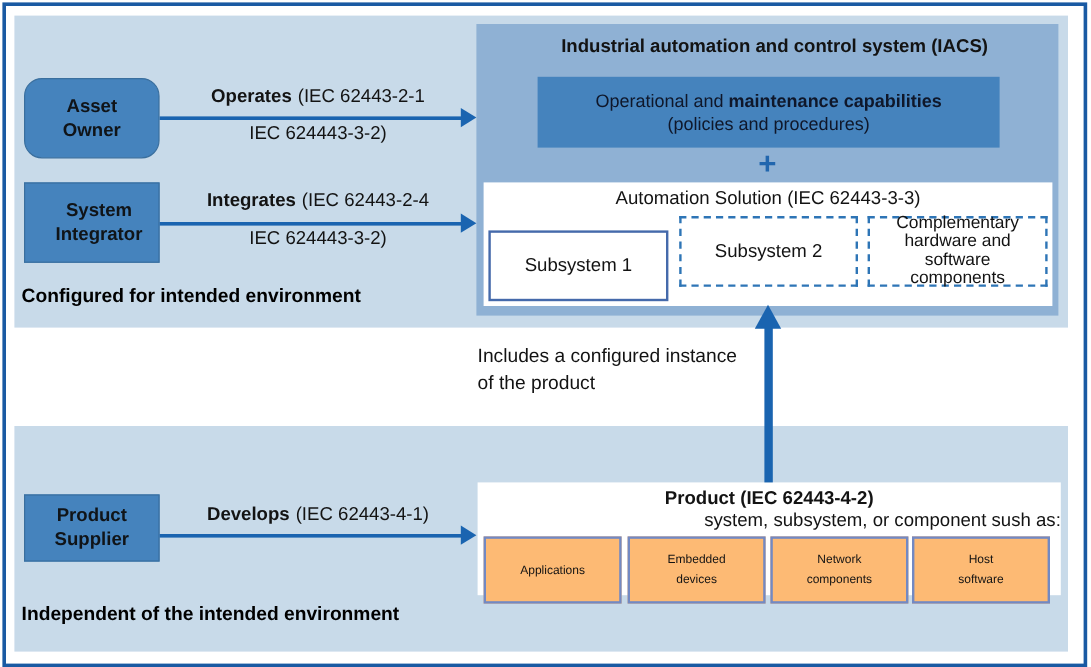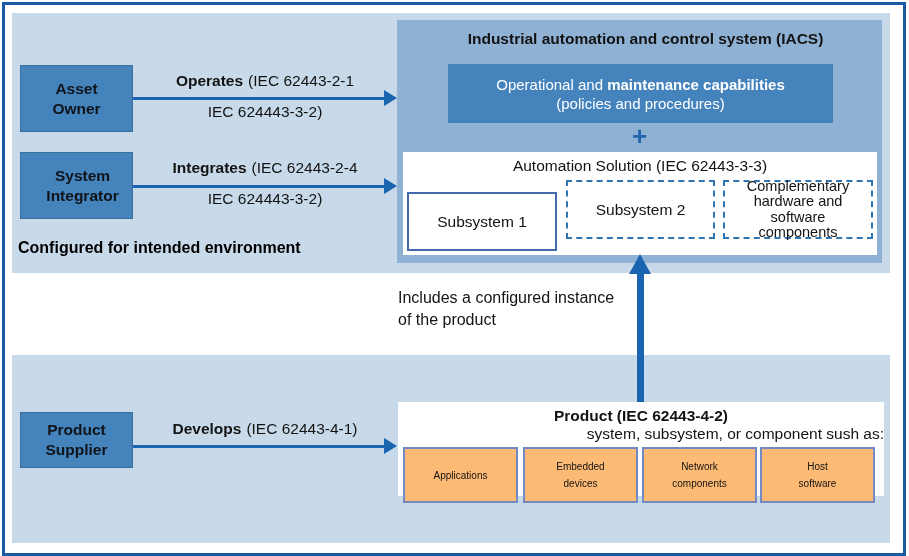--- a/index.html
+++ b/index.html
@@ -10,36 +10,36 @@
   .frame{position:absolute;left:2px;top:2px;width:898px;height:548px;border:3px solid #1A5AA3;}
   .panel{position:absolute;left:12px;width:878px;background:#C8DAE9;}
   .panel-top{top:13px;height:260px;}
   .panel-bottom{top:355px;height:188px;}
   .panel-label{position:absolute;left:18px;font-weight:bold;font-size:16px;color:#000000;}
   .iacs{position:absolute;left:397px;top:20px;width:485px;height:243px;background:#8FB1D4;}
   .iacs-title{position:absolute;left:397px;top:30px;width:551px;text-align:center;
     padding-right:54px;box-sizing:border-box;font-weight:bold;font-size:15.5px;}
   .opbox{position:absolute;left:448px;top:64px;width:385px;height:59px;background:#4583BD;
     display:flex;flex-direction:column;align-items:center;justify-content:center;
-    font-size:15px;line-height:19px;color:#ffffff;}
+    font-size:15px;line-height:19px;color:#0f172a;}
   .plus{position:absolute;left:397px;top:121px;width:485px;height:30px;text-align:center;
     font-size:26px;font-weight:bold;color:#2166AE;line-height:30px;}
   .solution{position:absolute;left:403px;top:152px;width:474px;height:103px;background:#ffffff;}
   .solution-title{position:absolute;top:5px;left:0;width:100%;text-align:center;
     font-weight:normal;font-size:15.5px;}
   .subbox{position:absolute;top:28px;height:59px;background:#ffffff;box-sizing:border-box;
     display:flex;align-items:center;justify-content:center;text-align:center;
     font-size:15.5px;line-height:15.5px;}
   .sub1{left:4px;width:150px;border:2px solid #456AAB;margin-top:12px;}
   .sub2{left:163px;width:149px;border:2px dashed #2E75B6;}
   .sub3{left:320px;width:150px;border:2px dashed #2E75B6;font-size:14.5px;white-space:pre-line;}
   .actor{position:absolute;left:20px;width:113px;height:67px;background:#4583BD;
     border:1px solid #3A6F9E;box-sizing:border-box;display:flex;align-items:center;justify-content:center;
     font-weight:bold;font-size:15.5px;line-height:20px;text-align:center;color:#101418;white-space:pre-line;}
-  .actor-asset{top:65px;}
+  .actor-asset{top:65px;border-radius:15px;}
   .actor-si{top:152px;padding-left:12px;}
   .actor-ps{top:412px;height:56px;}
   .harrow-shaft{position:absolute;left:133px;width:252px;height:3px;background:#1A64B0;}
   .harrow-head{position:absolute;left:384px;width:0;height:0;
     border-top:8px solid transparent;border-bottom:8px solid transparent;border-left:13px solid #1A64B0;}
   .rel-label{position:absolute;left:140px;width:250px;text-align:center;font-size:15.5px;}
   .rel-line1{margin-bottom:13px;}
   .verb{font-weight:bold;}
   .ref{margin-left:5px;}
   .varrow-shaft{position:absolute;left:637px;top:272px;width:7px;height:130px;background:#1A64B0;z-index:5;}
@@ -132,15 +132,16 @@
     <div class="itembox item0">Applications</div>
     <div class="itembox item1">Embedded
 devices</div>
     <div class="itembox item2">Network
 components</div>
     <div class="itembox item3">Host
 software</div>
   </div>
 
   <div class="panel-label" style="top:239px;">Configured for intended environment</div>
+  <div class="panel-label" style="top:504px;">Independent of the intended environment</div>
 
   <div class="frame"></div>
 </div>
 
 </body></html>

